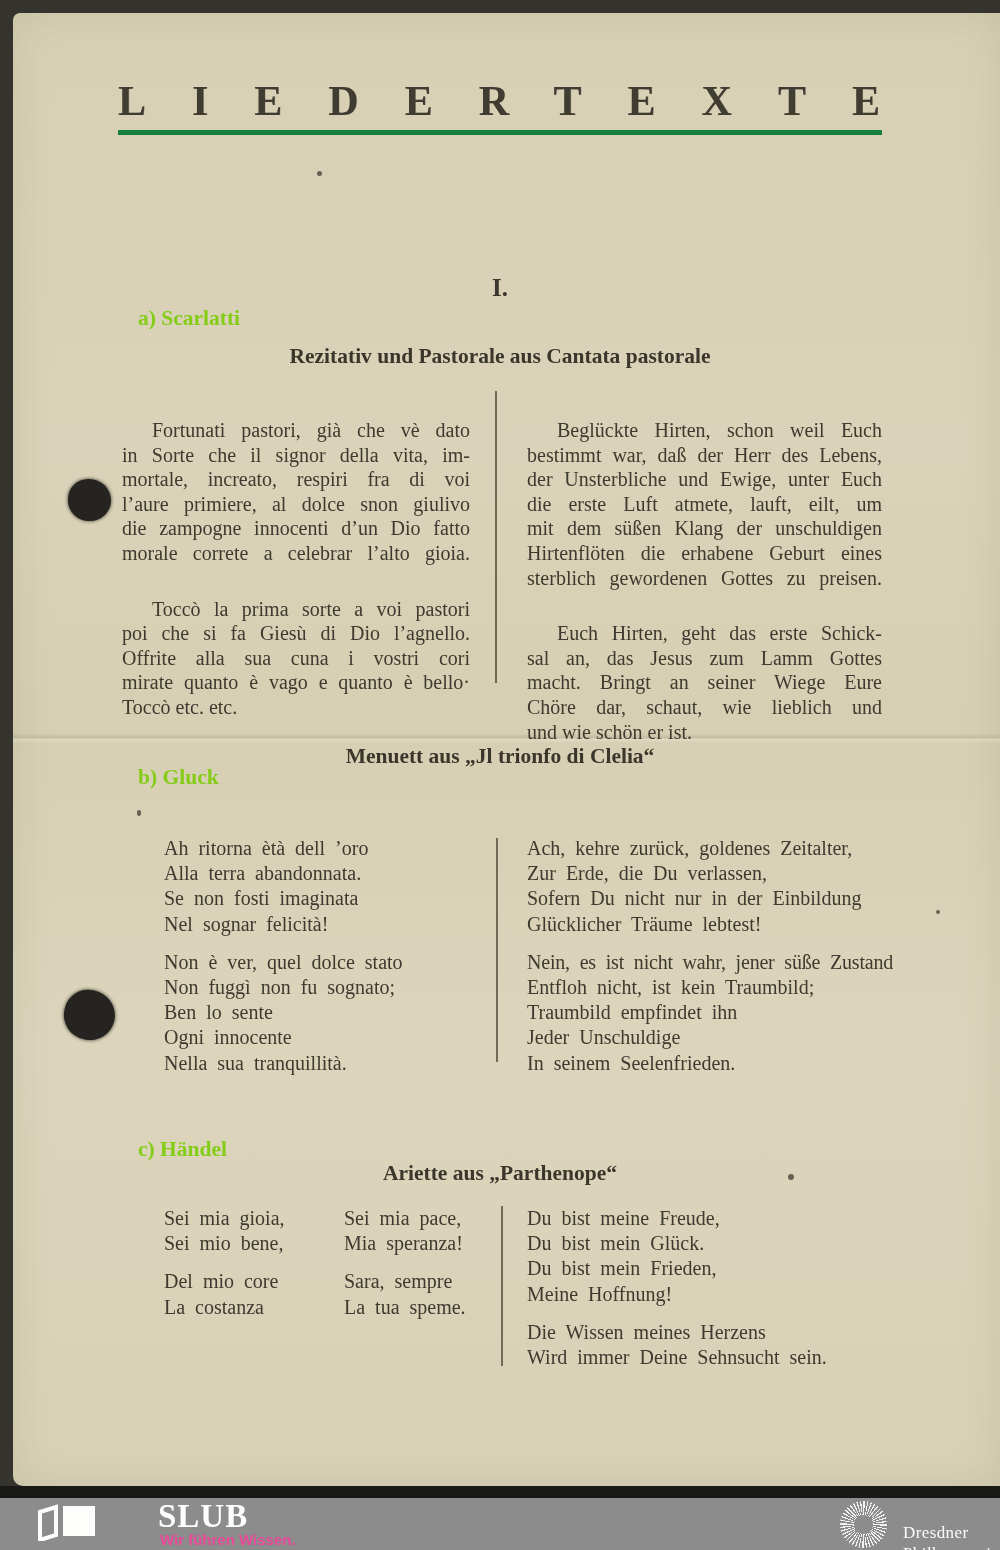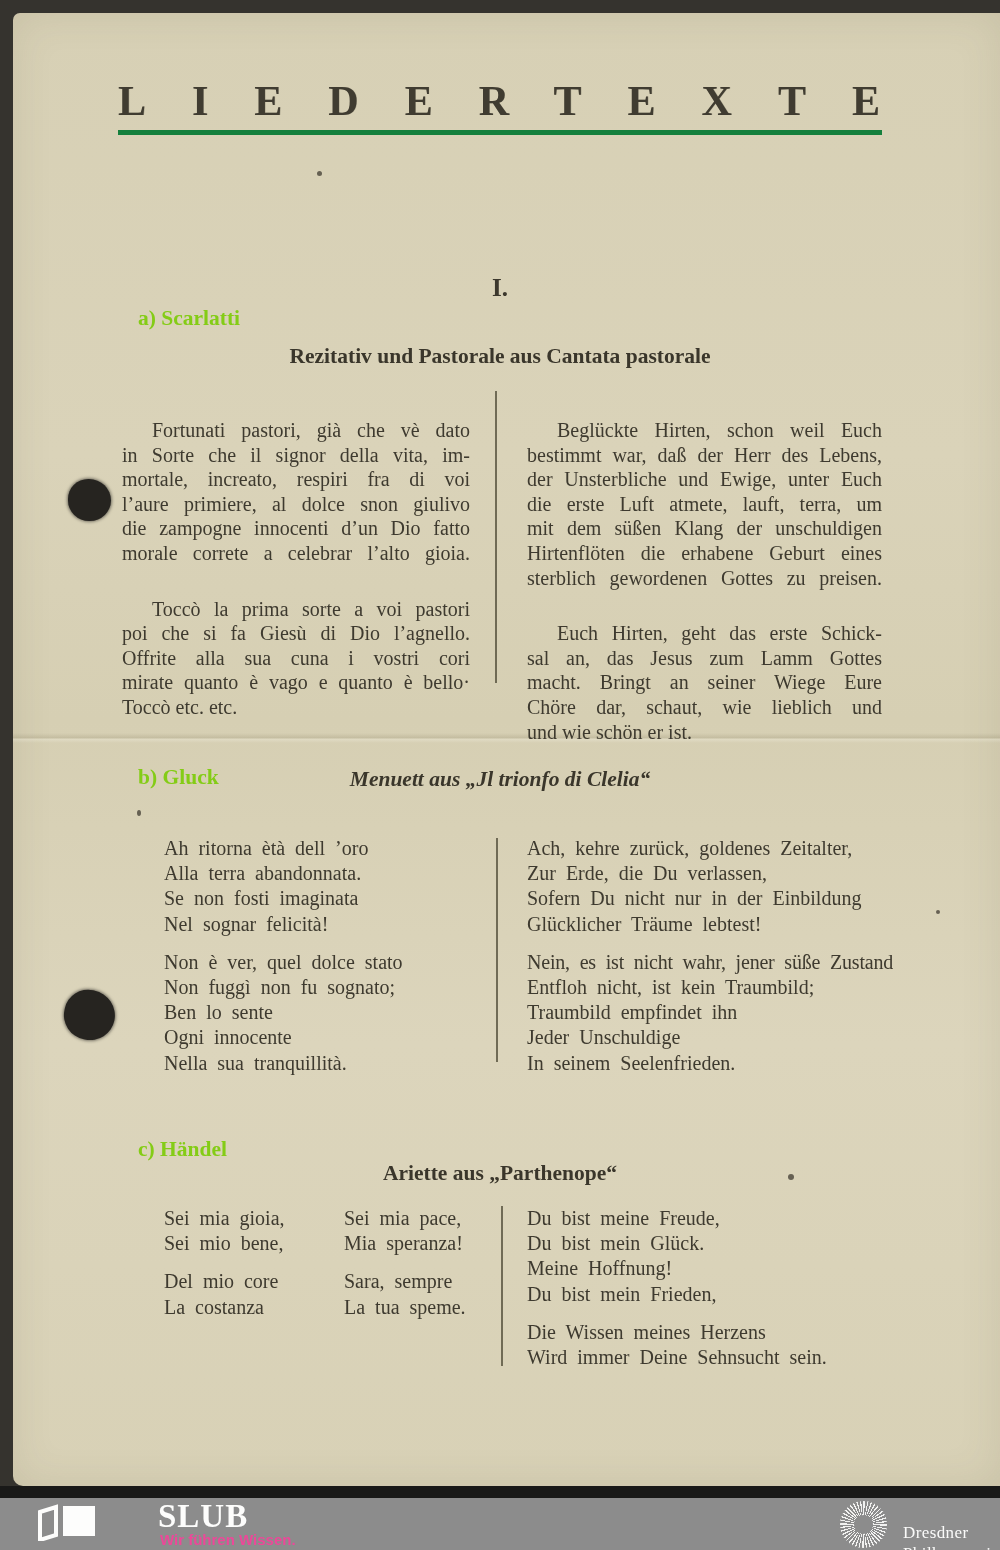--- a/index.html
+++ b/index.html
@@ -106,36 +106,36 @@
   </div>
 </div>
 
 <div class="vline" style="left:495px; top:391px; height:292px;"></div>
 
 <div class="col prose" style="left:527px; top:387px; width:355px;">
   <div class="para">
     <div class="line jline ind">Beglückte Hirten, schon weil Euch</div>
     <div class="line jline">bestimmt war, daß der Herr des Lebens,</div>
     <div class="line jline">der Unsterbliche und Ewige, unter Euch</div>
-    <div class="line jline">die erste Luft atmete, lauft, terra, um</div>
+    <div class="line jline">die erste Luft atmete, lauft, eilt, um</div>
     <div class="line jline">mit dem süßen Klang der unschuldigen</div>
     <div class="line jline">Hirtenflöten die erhabene Geburt eines</div>
     <div class="line jline">sterblich gewordenen Gottes zu preisen.</div>
   </div>
   <div class="para">
     <div class="line jline ind">Euch Hirten, geht das erste Schick-</div>
     <div class="line jline">sal an, das Jesus zum Lamm Gottes</div>
     <div class="line jline">macht. Bringt an seiner Wiege Eure</div>
     <div class="line jline">Chöre dar, schaut, wie lieblich und</div>
     <div class="line">und wie schön er ist.</div>
   </div>
 </div>
 
 <div class="section-label" style="top:765px;">b) Gluck</div>
-<div class="piece-title" style="top:767px;font-style:italic;">Menuett aus „Jl trionfo di Clelia“</div>
+<div class="piece-title" style="top:744px;">Menuett aus „Jl trionfo di Clelia“</div>
 
 <div class="col poem" style="left:164px; top:836px; width:330px;">
   <div class="stanza">
     <div class="line">Ah ritorna ètà dell ’oro</div>
     <div class="line">Alla terra abandonnata.</div>
     <div class="line">Se non fosti imaginata</div>
     <div class="line">Nel sognar felicità!</div>
   </div>
   <div class="stanza">
     <div class="line">Non è ver, quel dolce stato</div>
@@ -188,22 +188,22 @@
     <div class="line">La tua speme.</div>
   </div>
 </div>
 
 <div class="vline" style="left:501px; top:1206px; height:160px;"></div>
 
 <div class="col poem" style="left:527px; top:1206px; width:388px;">
   <div class="stanza">
     <div class="line">Du bist meine Freude,</div>
     <div class="line">Du bist mein Glück.</div>
+    <div class="line">Du bist mein Frieden,</div>
     <div class="line">Meine Hoffnung!</div>
-    <div class="line">Du bist mein Frieden,</div>
   </div>
   <div class="stanza">
     <div class="line">Die Wissen meines Herzens</div>
     <div class="line">Wird immer Deine Sehnsucht sein.</div>
   </div>
 </div>
 
 <div class="footer-dark"></div>
 <div class="footer-bar"></div>
 

